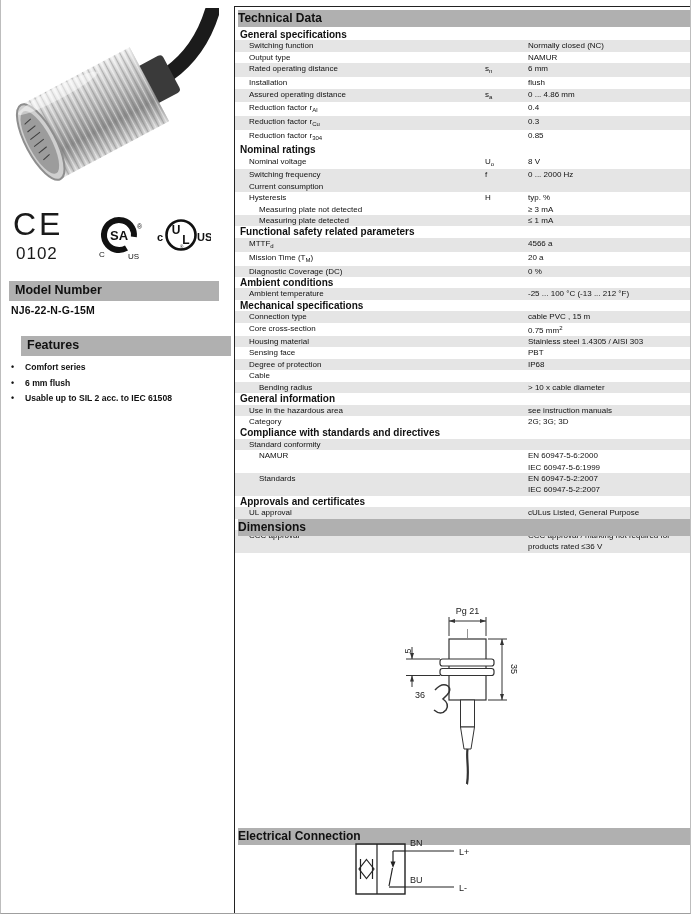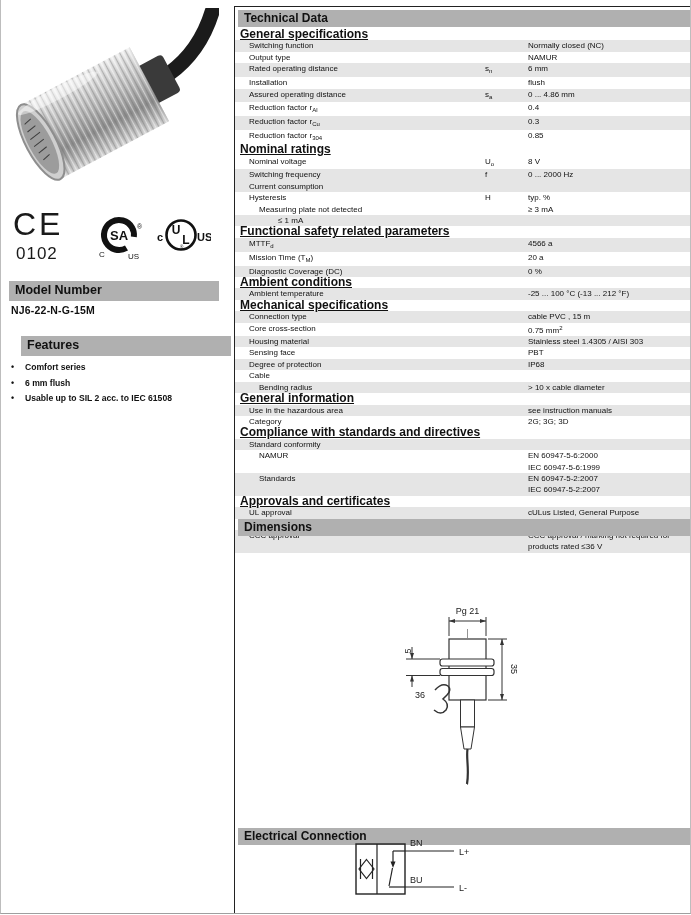--- a/index.html
+++ b/index.html
@@ -20,27 +20,27 @@
   .model-no{position:absolute;left:2px;top:304px;font-size:10.5px;font-weight:bold;letter-spacing:.2px;}
   .features-bar{top:336px;margin-left:12px;}
   .features-list{position:absolute;left:2px;top:360px;width:206px;}
   .feature-item{display:flex;font-size:8.6px;font-weight:bold;line-height:15.5px;}
   .feature-item .dot{width:14px;text-align:left;font-size:9px;}
 
   
   .right-col{position:absolute;left:233px;top:6px;width:457px;height:909px;
              border-left:1px solid #222;border-top:1px solid #222;}
   .col-bar{position:absolute;left:3px;right:0;height:17px;background:#b0b0b0;
-           font-size:12px;font-weight:bold;line-height:17px;padding-left:6px;box-sizing:border-box;}
+           font-size:12px;font-weight:bold;line-height:17px;box-sizing:border-box;}
   .tech-bar{top:3px;}
   .dims-bar{top:512px;}
   .elec-bar{top:787px;margin-top:34px;}
 
   .tech-table{position:absolute;left:0;right:0;top:22px;}
-  .sec-h{height:11.4px;line-height:11.8px;font-size:12px;font-weight:bold;padding-left:5px;text-decoration:underline;}
+  .sec-h{height:11.4px;line-height:11.8px;font-size:10px;font-weight:bold;padding-left:5px;}
   .spec-row{display:flex;min-height:11.4px;line-height:11.4px;font-size:8px;}
   .spec-row.shade{background:#e5e5e5;justify-content:center;}
   .spec-row.dbl{min-height:22.8px;}
   .lab{width:250px;box-sizing:border-box;padding-left:14px;flex:none;}
   .lab.ind1{padding-left:24px;}
   .sym{width:43px;flex:none;}
   .val{flex:1;}
   .sub{font-size:6px;vertical-align:-1.5px;}
   .sup{font-size:6px;vertical-align:3px;}
 
@@ -204,20 +204,21 @@
           <span class="lab ind0">Hysteresis</span>
           <span class="sym">H</span>
           <span class="val">typ. %</span>
         </div>
         <div class="spec-row">
           <span class="lab ind1">Measuring plate not detected</span>
           <span class="sym"></span>
           <span class="val">≥ 3 mA</span>
         </div>
         <div class="spec-row shade">
+          <span class="lab ind1">Measuring plate detected</span>
           <span class="sym"></span>
           <span class="val">≤ 1 mA</span>
         </div>
         <div class="sec-h">Functional safety related parameters</div>
         <div class="spec-row shade">
           <span class="lab ind0"><span>MTTF</span><span class="sub">d</span></span>
           <span class="sym"></span>
           <span class="val">4566 a</span>
         </div>
         <div class="spec-row">

